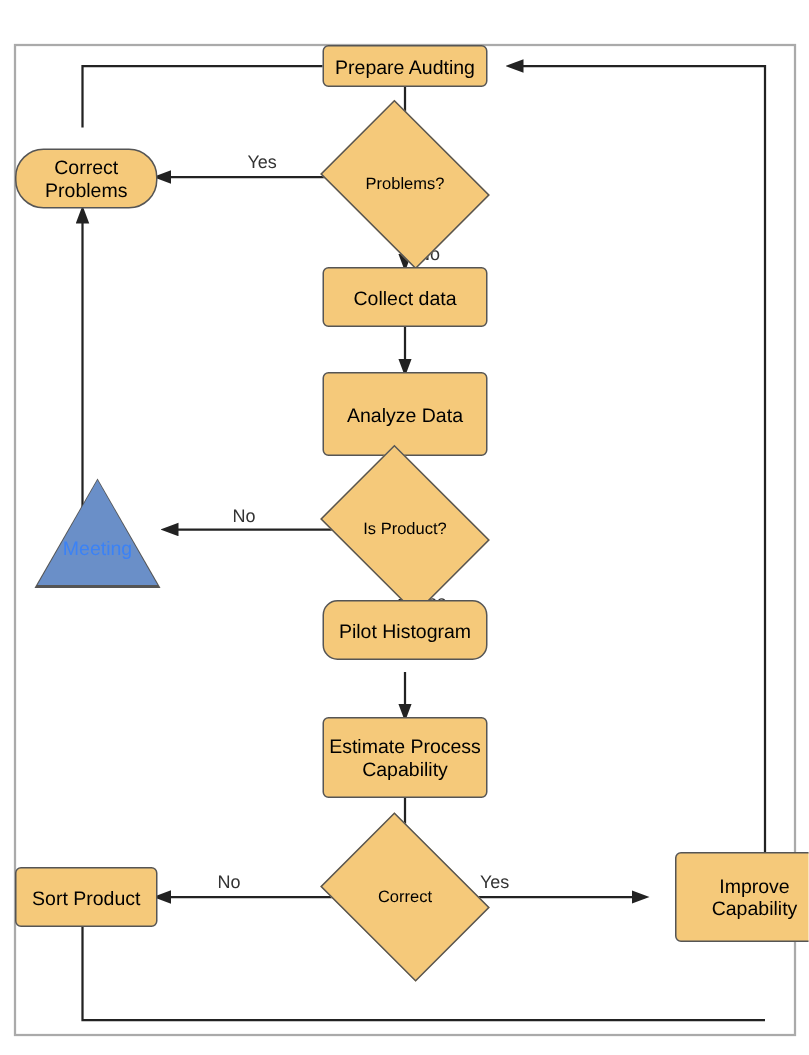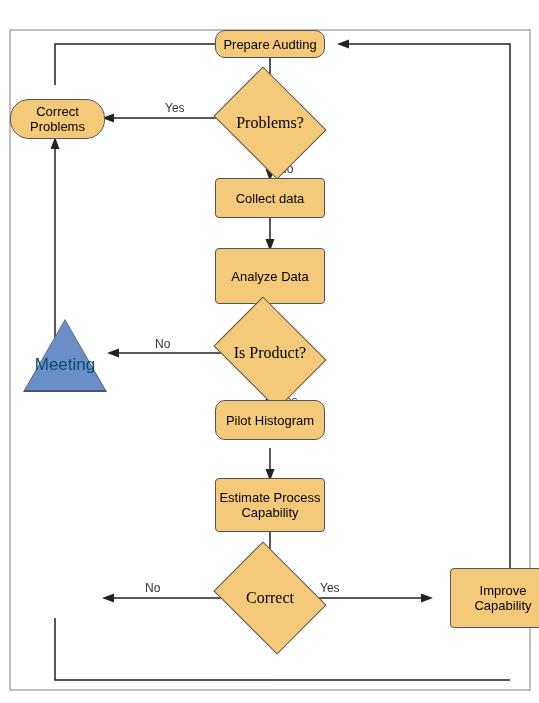--- a/index.html
+++ b/index.html
@@ -47,22 +47,21 @@
       height: 70px;
       background: #f5c97a;
       border: 1.5px solid #555;
       transform: rotate(45deg);
       position: absolute;
     }
     .diamond-text {
       position: relative;
       z-index: 2;
       text-align: center;
-      font-size: 16px;
-      font-family: Liberation Serif, serif;
+      font-size: 11px;
     }
     .triangle-node {
       position: absolute;
       display: flex;
       align-items: center;
       justify-content: center;
     }
     .triangle-shape {
       width: 0;
       height: 0;
@@ -76,22 +75,22 @@
       height: 0;
       border-left: 42px solid transparent;
       border-right: 42px solid transparent;
       border-bottom: 73px solid #555;
       position: absolute;
       top: -1px;
     }
     .triangle-text {
       position: relative;
       z-index: 2;
-      color: #0c4a6e;
-      font-size: 17px;
+      color: #3b82f6;
+      font-size: 13px;
       margin-top: 20px;
     }
   </style>
 </head>
 <body>
 
 <div class="diagram-container">
   <svg xmlns="http://www.w3.org/2000/svg">
 
     <rect x="10" y="30" width="520" height="660" fill="none" stroke="#aaa" stroke-width="1.5"></rect>
@@ -139,21 +138,21 @@
 
     <text x="155" y="348" font-size="12" fill="#333">No</text>
 
     <text x="278" y="405" font-size="12" fill="#333">Yes</text>
 
     <text x="145" y="592" font-size="12" fill="#333">No</text>
 
     <text x="320" y="592" font-size="12" fill="#333">Yes</text>
   </svg>
 
-  <div class="node rect-node" style="left:215px; top:30px; width:110px; height:28px;border-radius:10px;">
+  <div class="node rect-node" style="left:215px; top:30px; width:110px; height:28px;">
     <span>Prepare Audting</span>
   </div>
 
   <div class="diamond-node" style="left:225px; top:88px;">
     <div class="diamond-inner"></div>
     <span class="diamond-text">Problems?</span>
   </div>
 
   <div class="node rect-node" style="left:10px; top:99px; width:95px; height:40px;border-radius:19px;">
     <span>Correct Problems</span>
@@ -184,17 +183,20 @@
 
   <div class="node rect-node" style="left:215px; top:478px; width:110px; height:54px;">
     <span>Estimate Process Capability</span>
   </div>
 
   <div class="diamond-node" style="left:225px; top:563px;">
     <div class="diamond-inner"></div>
     <span class="diamond-text">Correct</span>
   </div>
 
+  <div class="node rect-node" style="left:10px; top:578px; width:95px; height:40px;">
+    <span>Sort Product</span>
+  </div>
 
   <div class="node rect-node" style="left:450px; top:568px; width:106px; height:60px;">
     <span>Improve Capability</span>
   </div>
 </div>
 
 </body></html>

